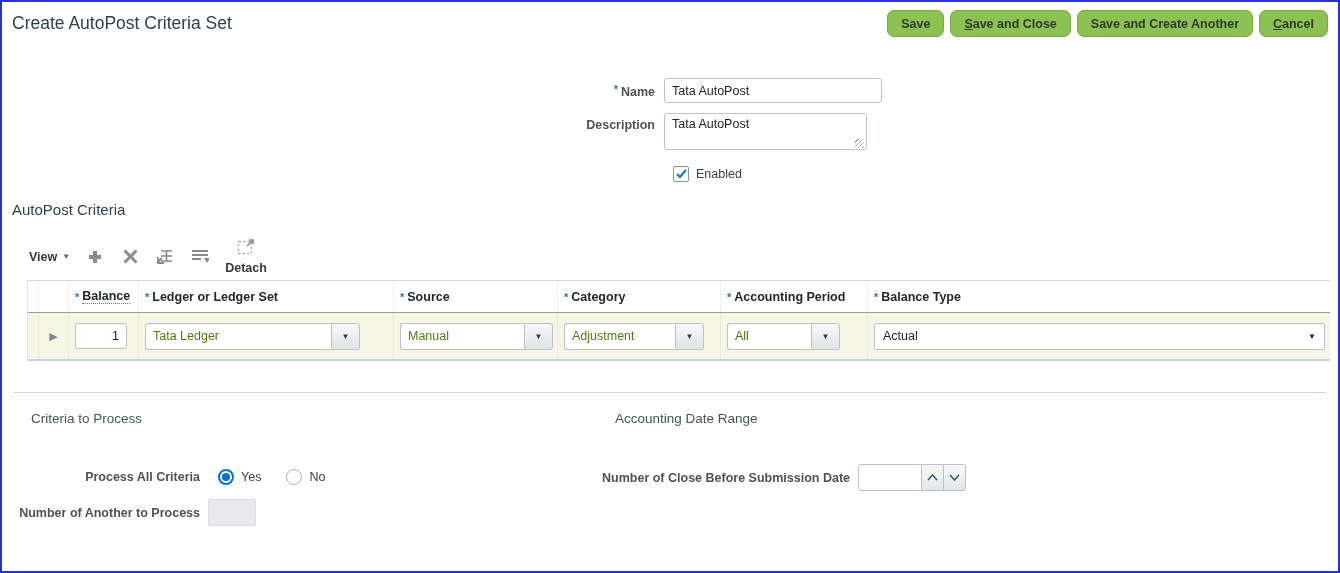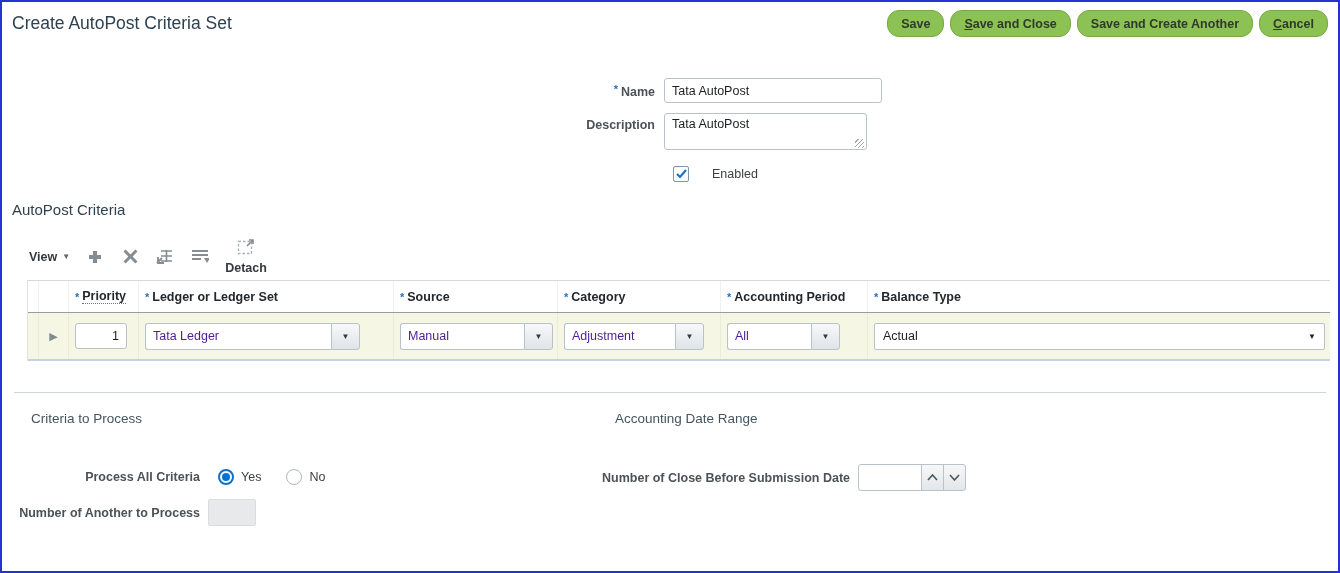--- a/index.html
+++ b/index.html
@@ -8,42 +8,42 @@
   .page {
     width:1340px; height:573px; background:#fff; position:relative;
     border:2px solid #2531d1; overflow:hidden;
     font-size:12.5px; color:#3c4043;
   }
   
   .hdr { display:flex; justify-content:space-between; align-items:flex-start; padding:8px 10px 0 10px; }
   .page-title { font-size:17.5px; color:#2e4151; font-weight:400; padding-top:3px; }
   .btn-row { display:flex; gap:6px; }
   .gbtn {
-    background:#8cc153; border:1px solid #79a946; border-radius:12px;
+    background:#8cc153; border:1px solid #79a946; border-radius:7px;
     color:#2f3a2a; font-weight:bold; font-size:12.5px; height:27px;
     padding:0 13px; cursor:pointer; font-family:"Liberation Sans", sans-serif;
   }
   .gbtn .ak { text-decoration:underline; }
   
   .form-area { margin-top:41px; }
   .frow { display:flex; align-items:flex-start; margin-bottom:10px; }
   .flabel { width:662px; text-align:right; padding-right:9px; font-weight:bold; color:#4d5258; padding-top:5px; }
   .req { color:#2b6fb5; font-size:11px; vertical-align:3px; padding-right:3px; font-weight:bold; }
   .tinput {
     width:218px; height:25px; border:1px solid #b9c2ca; border-radius:3px;
     padding:0 7px; font-size:12.5px; color:#1c1e20; font-family:"Liberation Sans", sans-serif;
   }
   .tarea-wrap { position:relative; }
   .tarea {
     width:203px; height:37px; border:1px solid #b9c2ca; border-radius:3px;
     padding:3px 7px; font-size:12.5px; color:#1c1e20; resize:none; font-family:"Liberation Sans", sans-serif;
   }
   .resize-handle { position:absolute; right:3px; bottom:5px; width:9px; height:9px;
     background:repeating-linear-gradient(135deg, transparent 0 2px, #9fa8ae 2px 3px); }
-  .chk-row { display:flex; align-items:center; margin-left:671px; margin-top:13px;gap:16px; }
+  .chk-row { display:flex; align-items:center; margin-left:671px; margin-top:13px; }
   .chkbox { width:16px; height:16px; border:1px solid #7d96ad; border-radius:2px; background:#fff;
     display:inline-flex; align-items:center; justify-content:center; margin-right:7px; cursor:pointer; }
   .chk-label { color:#3c4043; }
   
   .sect-title { font-size:15px; color:#2e4151; margin:19px 0 0 10px; font-weight:400; }
   .sub-title  { font-size:13.5px; color:#44545f; font-weight:400; }
   
   .toolbar { display:flex; align-items:center; margin:20px 0 5px 27px; gap:15px; }
   .view-menu { display:flex; align-items:center; gap:5px; color:#35393d; font-size:12.5px; cursor:pointer; font-weight:bold; }
   .view-caret { font-size:8px; color:#5a6268; }
@@ -61,21 +61,21 @@
   .c-rh2 { width:30px; padding-left:0; justify-content:center; }
   .c-priority { width:70px; }
   .c-ledger { width:255px; }
   .c-source { width:164px; }
   .c-category { width:163px; }
   .c-period { width:147px; }
   .c-balance { flex:1; border-right:none; padding-right:5px; }
   .row-expand { color:#808a91; font-size:11px; cursor:pointer; }
   .pinput { width:52px; height:26px; border:1px solid #b9c2ca; border-radius:3px; text-align:right; padding:0 7px; font-size:12.5px; color:#1c1e20; background:#fff; font-family:"Liberation Sans", sans-serif; }
   .combo { display:flex; height:27px; }
-  .combo-text { height:27px; border:1px solid #b9c2ca; border-right:none; border-radius:3px 0 0 3px; background:#fff; display:flex; align-items:center; padding:0 7px; color:#4c1d95; }
+  .combo-text { height:27px; border:1px solid #b9c2ca; border-right:none; border-radius:3px 0 0 3px; background:#fff; display:flex; align-items:center; padding:0 7px; color:#4d7c0f; }
   .combo-btn { width:29px; height:27px; border:1px solid #b9c2ca; border-radius:0 3px 3px 0;
     background:linear-gradient(#f7f8f9,#dfe4e7); display:flex; align-items:center; justify-content:center; cursor:pointer; }
   .combo-caret { font-size:8px; color:#32393e; }
   .w-ledger .combo-text { width:186px; }
   .w-source .combo-text { width:124px; }
   .w-category .combo-text { width:111px; }
   .w-period .combo-text { width:84px; }
   .nselect { flex:1; height:27px; border:1px solid #b9c2ca; border-radius:2px; background:#fff;
     display:flex; align-items:center; justify-content:space-between; padding:0 8px; color:#1c1e20; cursor:pointer; }
   .nselect .combo-caret { font-size:8px; color:#222; }
@@ -181,21 +181,21 @@
       <span class="detach-label">Detach</span>
     </span>
   </div>
 
   <div class="tbl">
     <div class="thead">
       <div class="th c-rh1"></div>
       <div class="th c-rh2"></div>
       <div class="th c-priority">
           <span class="req">*</span>
-          <span class="dotted">Priority</span>
+          <span class="dotted">Balance</span>
         </div>
       <div class="th c-ledger">
           <span class="req">*</span>
           <span>Ledger or Ledger Set</span>
         </div>
       <div class="th c-source">
           <span class="req">*</span>
           <span>Source</span>
         </div>
       <div class="th c-category">

